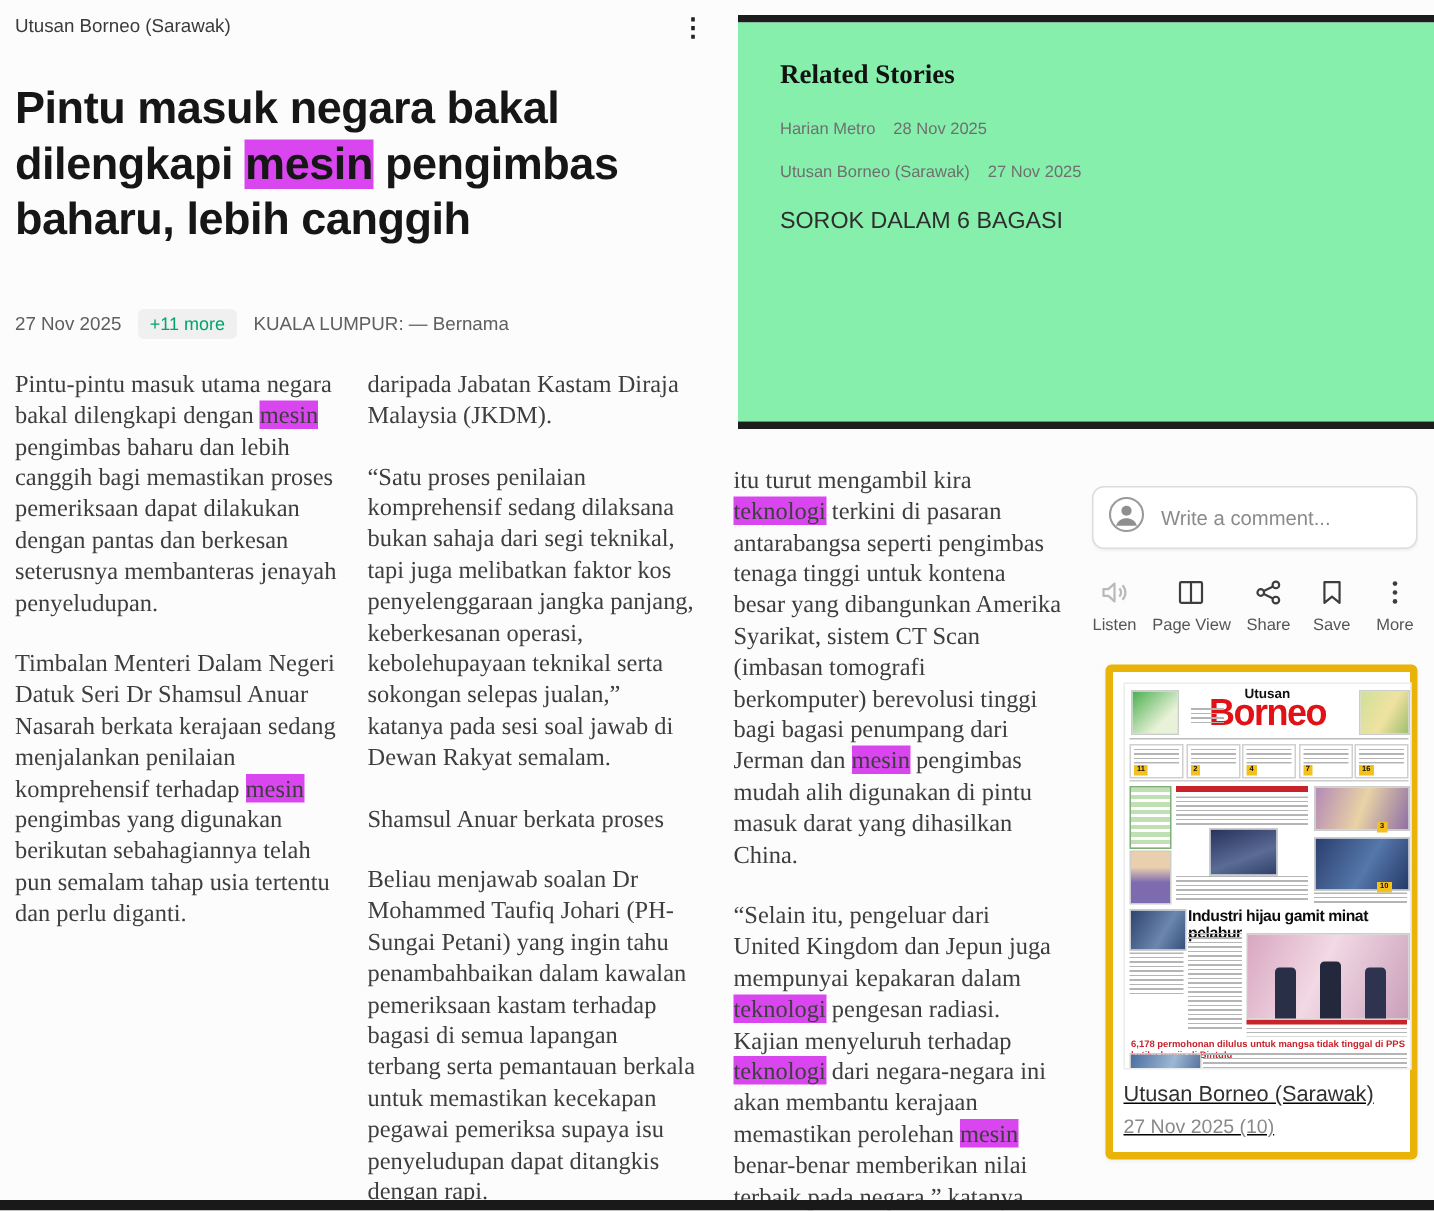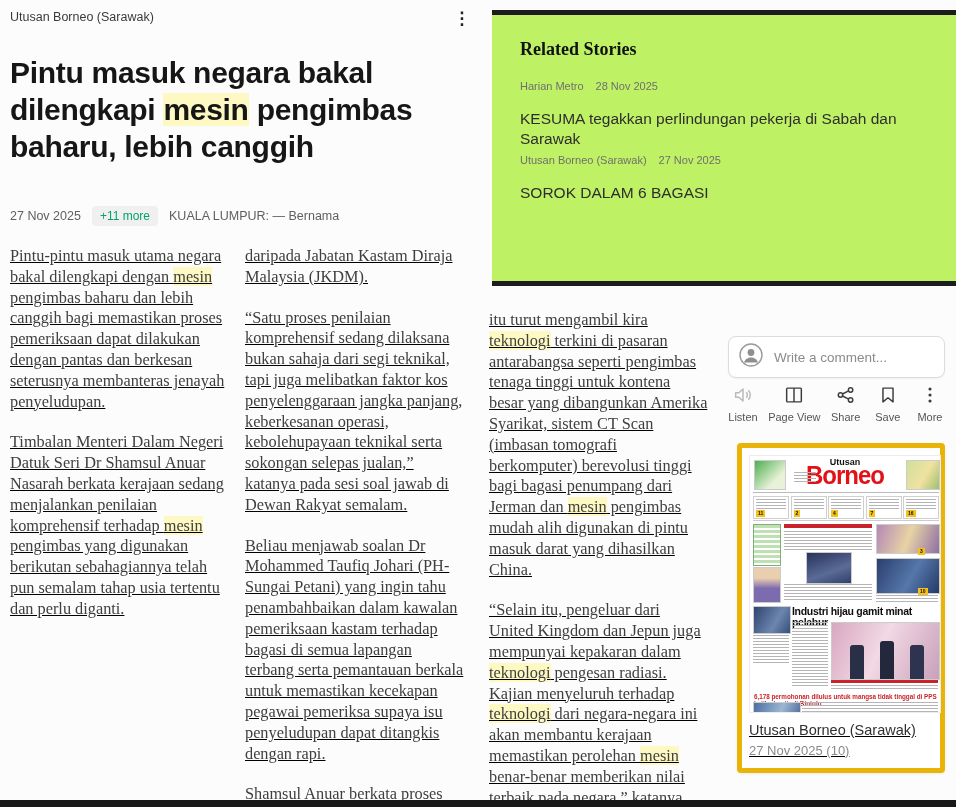--- a/index.html
+++ b/index.html
@@ -12,46 +12,46 @@
   }
   
   .src-line{position:absolute;left:10px;top:10px;font-size:12.5px;color:#3a3a3a;}
   .kebab{position:absolute;left:452px;top:6px;width:20px;height:26px;
     font-size:17px;font-weight:bold;color:#222;text-align:center;line-height:26px;cursor:pointer;}
   .title{
     position:absolute;left:10px;top:34px;width:452px;
     font-size:30px;line-height:37px;font-weight:700;color:#161616;
     letter-spacing:-0.3px;
   }
-  .hl{background:#fef9c3;}
+  .hl{background:#d946ef;}
   .meta{position:absolute;left:10px;top:206px;display:flex;align-items:center;gap:11px;
     font-size:12.5px;color:#5f5f5f;}
   .more-badge{background:#f0f0f0;color:#05a36c;border-radius:4px;padding:3px 8px;font-size:12px;}
   
-  .col{position:absolute;width:219px;text-decoration:underline;}
+  .col{position:absolute;width:219px;}
   .col-0{left:10px;top:246px;}
   .col-1{left:245px;top:246px;}
   .col-2{left:489px;top:310px;}
   .col p{
     font-family:"Liberation Serif","DejaVu Serif",serif;
     font-size:16.3px;line-height:20.8px;color:#3e3e3e;
     margin:0 0 20px 0;
   }
   
   .related{position:absolute;left:492px;top:10px;width:464px;}
   .bar{height:5px;background:#1d1d1d;}
-  .related-body{background:#bef264;box-sizing:border-box;height:266px;padding:24px 28px 18px 28px;}
+  .related-body{background:#86efac;box-sizing:border-box;height:266px;padding:24px 28px 18px 28px;}
   .related-heading{font-family:"Liberation Serif","DejaVu Serif",serif;
     font-size:18px;font-weight:700;color:#121212;margin:0 0 20px 0;}
   .story{margin-bottom:17px;cursor:pointer;}
   .story-title{font-size:15.5px;color:#2e2e2e;line-height:20px;margin-bottom:5px;}
   .story-meta{font-size:11px;color:#6f6f6f;}
   .story-meta .sep{display:inline-block;width:12px;}
   
-  .comment-box{position:absolute;left:728px;top:336px;width:217px;height:42px;
+  .comment-box{position:absolute;left:728px;top:324px;width:217px;height:42px;
     background:#fff;border:1px solid #dcdcdc;border-radius:8px;
     box-shadow:0 1px 2px rgba(0,0,0,.05);
     display:flex;align-items:center;padding:0 10px;box-sizing:border-box;gap:9px;}
   .comment-box input{border:none;outline:none;flex:1;font-size:13.5px;color:#444;
     font-family:"Liberation Sans",sans-serif;background:transparent;}
   .comment-box input::placeholder{color:#8b8b8b;}
   .actions{position:absolute;left:726px;top:384px;width:221px;
     display:flex;justify-content:space-between;}
   .action{display:flex;flex-direction:column;align-items:center;gap:5px;cursor:pointer;min-width:34px;}
   .action .alabel{font-size:11px;color:#555;}
@@ -98,39 +98,38 @@
 </div>
 
 <div id="article-columns">
     <div class="col col-0">
       <p><span>Pintu-pintu masuk utama negara bakal dilengkapi dengan </span><span class="hl">mesin</span><span> pengimbas baharu dan lebih canggih bagi memastikan proses pemeriksaan dapat dilakukan dengan pantas dan berkesan seterusnya membanteras jenayah penyeludupan.</span></p>
       <p><span>Timbalan Menteri Dalam Negeri Datuk Seri Dr Shamsul Anuar Nasarah berkata kerajaan sedang menjalankan penilaian komprehensif terhadap </span><span class="hl">mesin</span><span> pengimbas yang digunakan berikutan sebahagiannya telah pun semalam tahap usia tertentu dan perlu diganti.</span></p>
     </div>
     <div class="col col-1">
       <p><span>daripada Jabatan Kastam Diraja Malaysia (JKDM).</span></p>
       <p><span>“Satu proses penilaian komprehensif sedang dilaksana bukan sahaja dari segi teknikal, tapi juga melibatkan faktor kos penyelenggaraan jangka panjang, keberkesanan operasi, kebolehupayaan teknikal serta sokongan selepas jualan,” katanya pada sesi soal jawab di Dewan Rakyat semalam.</span></p>
+      <p><span>Shamsul Anuar berkata proses</span></p>
       <p><span>Beliau menjawab soalan Dr Mohammed Taufiq Johari (PH-Sungai Petani) yang ingin tahu penambahbaikan dalam kawalan pemeriksaan kastam terhadap bagasi di semua lapangan terbang serta pemantauan berkala untuk memastikan kecekapan pegawai pemeriksa supaya isu penyeludupan dapat ditangkis dengan rapi.</span></p>
-      <p><span>Shamsul Anuar berkata proses</span></p>
     </div>
     <div class="col col-2">
       <p><span>itu turut mengambil kira </span><span class="hl">teknologi</span><span> terkini di pasaran antarabangsa seperti pengimbas tenaga tinggi untuk kontena besar yang dibangunkan Amerika Syarikat, sistem CT Scan (imbasan tomografi berkomputer) berevolusi tinggi bagi bagasi penumpang dari Jerman dan </span><span class="hl">mesin</span><span> pengimbas mudah alih digunakan di pintu masuk darat yang dihasilkan China.</span></p>
       <p><span>“Selain itu, pengeluar dari United Kingdom dan Jepun juga mempunyai kepakaran dalam </span><span class="hl">teknologi</span><span> pengesan radiasi. Kajian menyeluruh terhadap </span><span class="hl">teknologi</span><span> dari negara-negara ini akan membantu kerajaan memastikan perolehan </span><span class="hl">mesin</span><span> benar-benar memberikan nilai terbaik pada negara,” katanya.</span></p>
     </div>
   </div>
 
 <div class="related">
   <div class="bar"></div>
   <div class="related-body">
     <h2 class="related-heading">Related Stories</h2>
     <div id="stories">
         <div class="story">
           <div class="story-meta"><span>Harian Metro</span><span class="sep"></span><span>28 Nov 2025</span></div>
         </div>
         <div class="story">
-          <div class="story-title">KESUMA tegakkan perlindungan pekerja di Sabah dan Sarawak</div>
           <div class="story-meta"><span>Utusan Borneo (Sarawak)</span><span class="sep"></span><span>27 Nov 2025</span></div>
         </div>
         <div class="story">
           <div class="story-title">SOROK DALAM 6 BAGASI</div>
         </div>
       </div>
   </div>
   <div class="bar"></div>
 </div>
 

